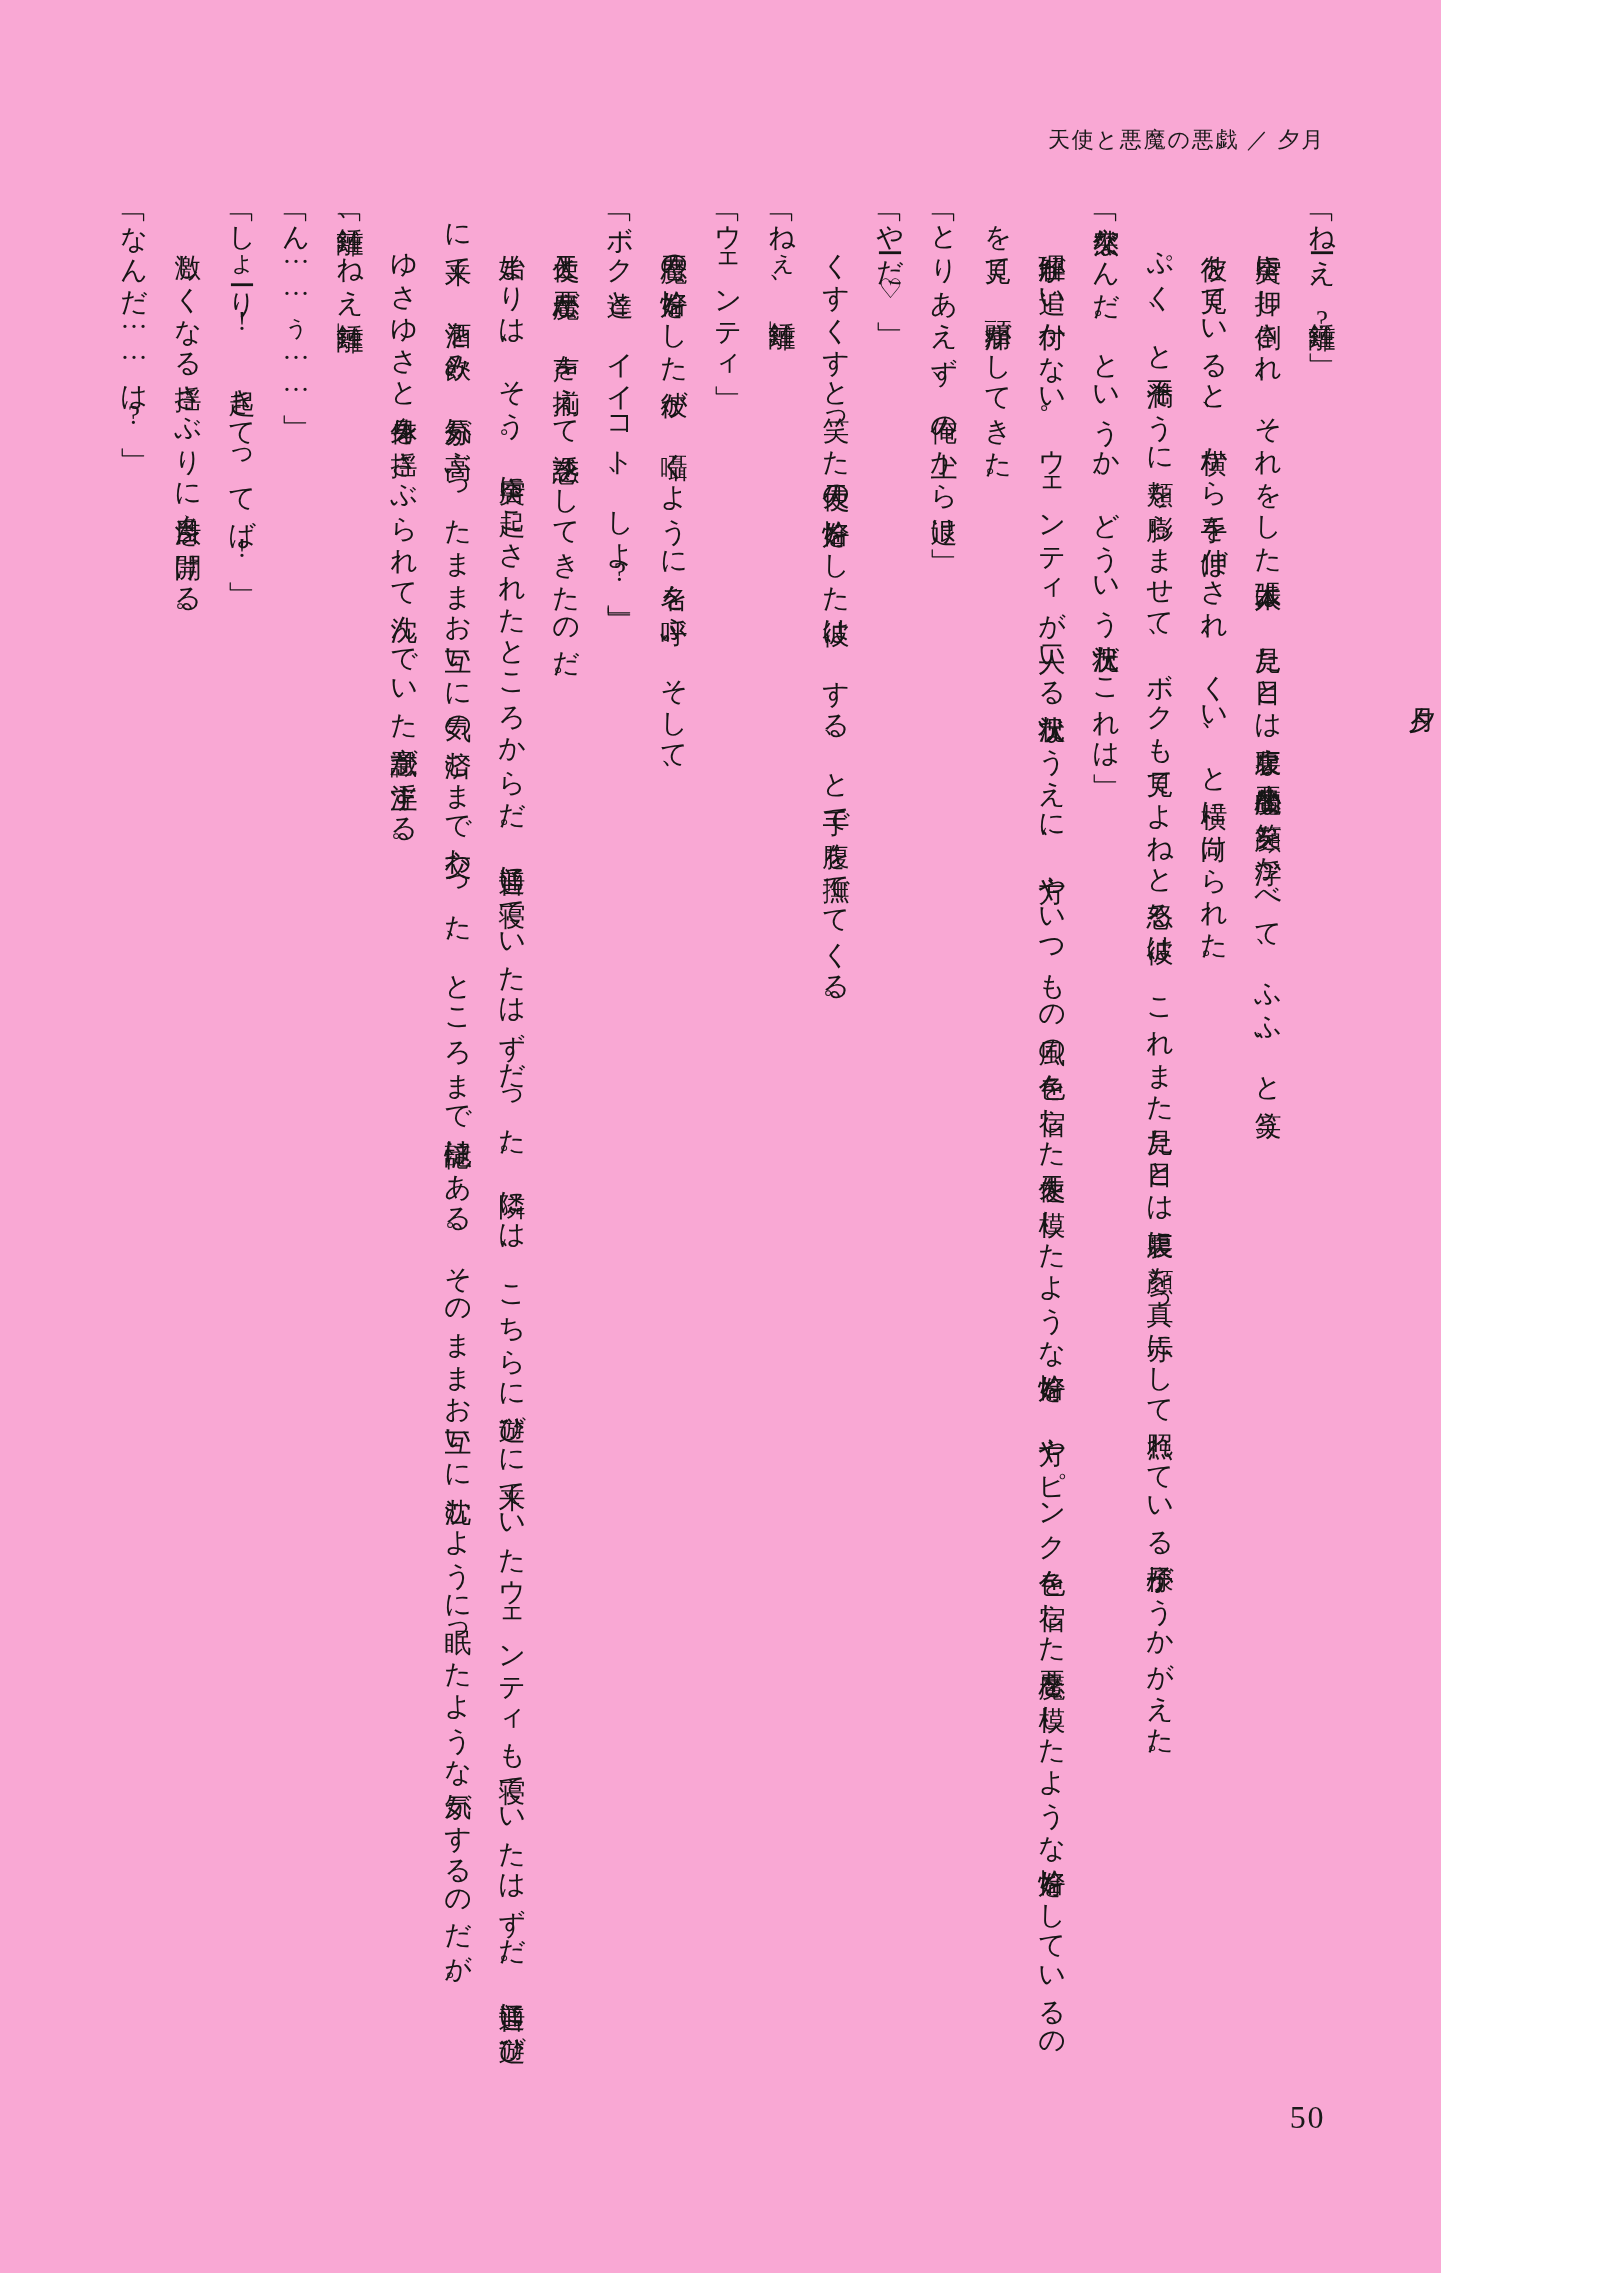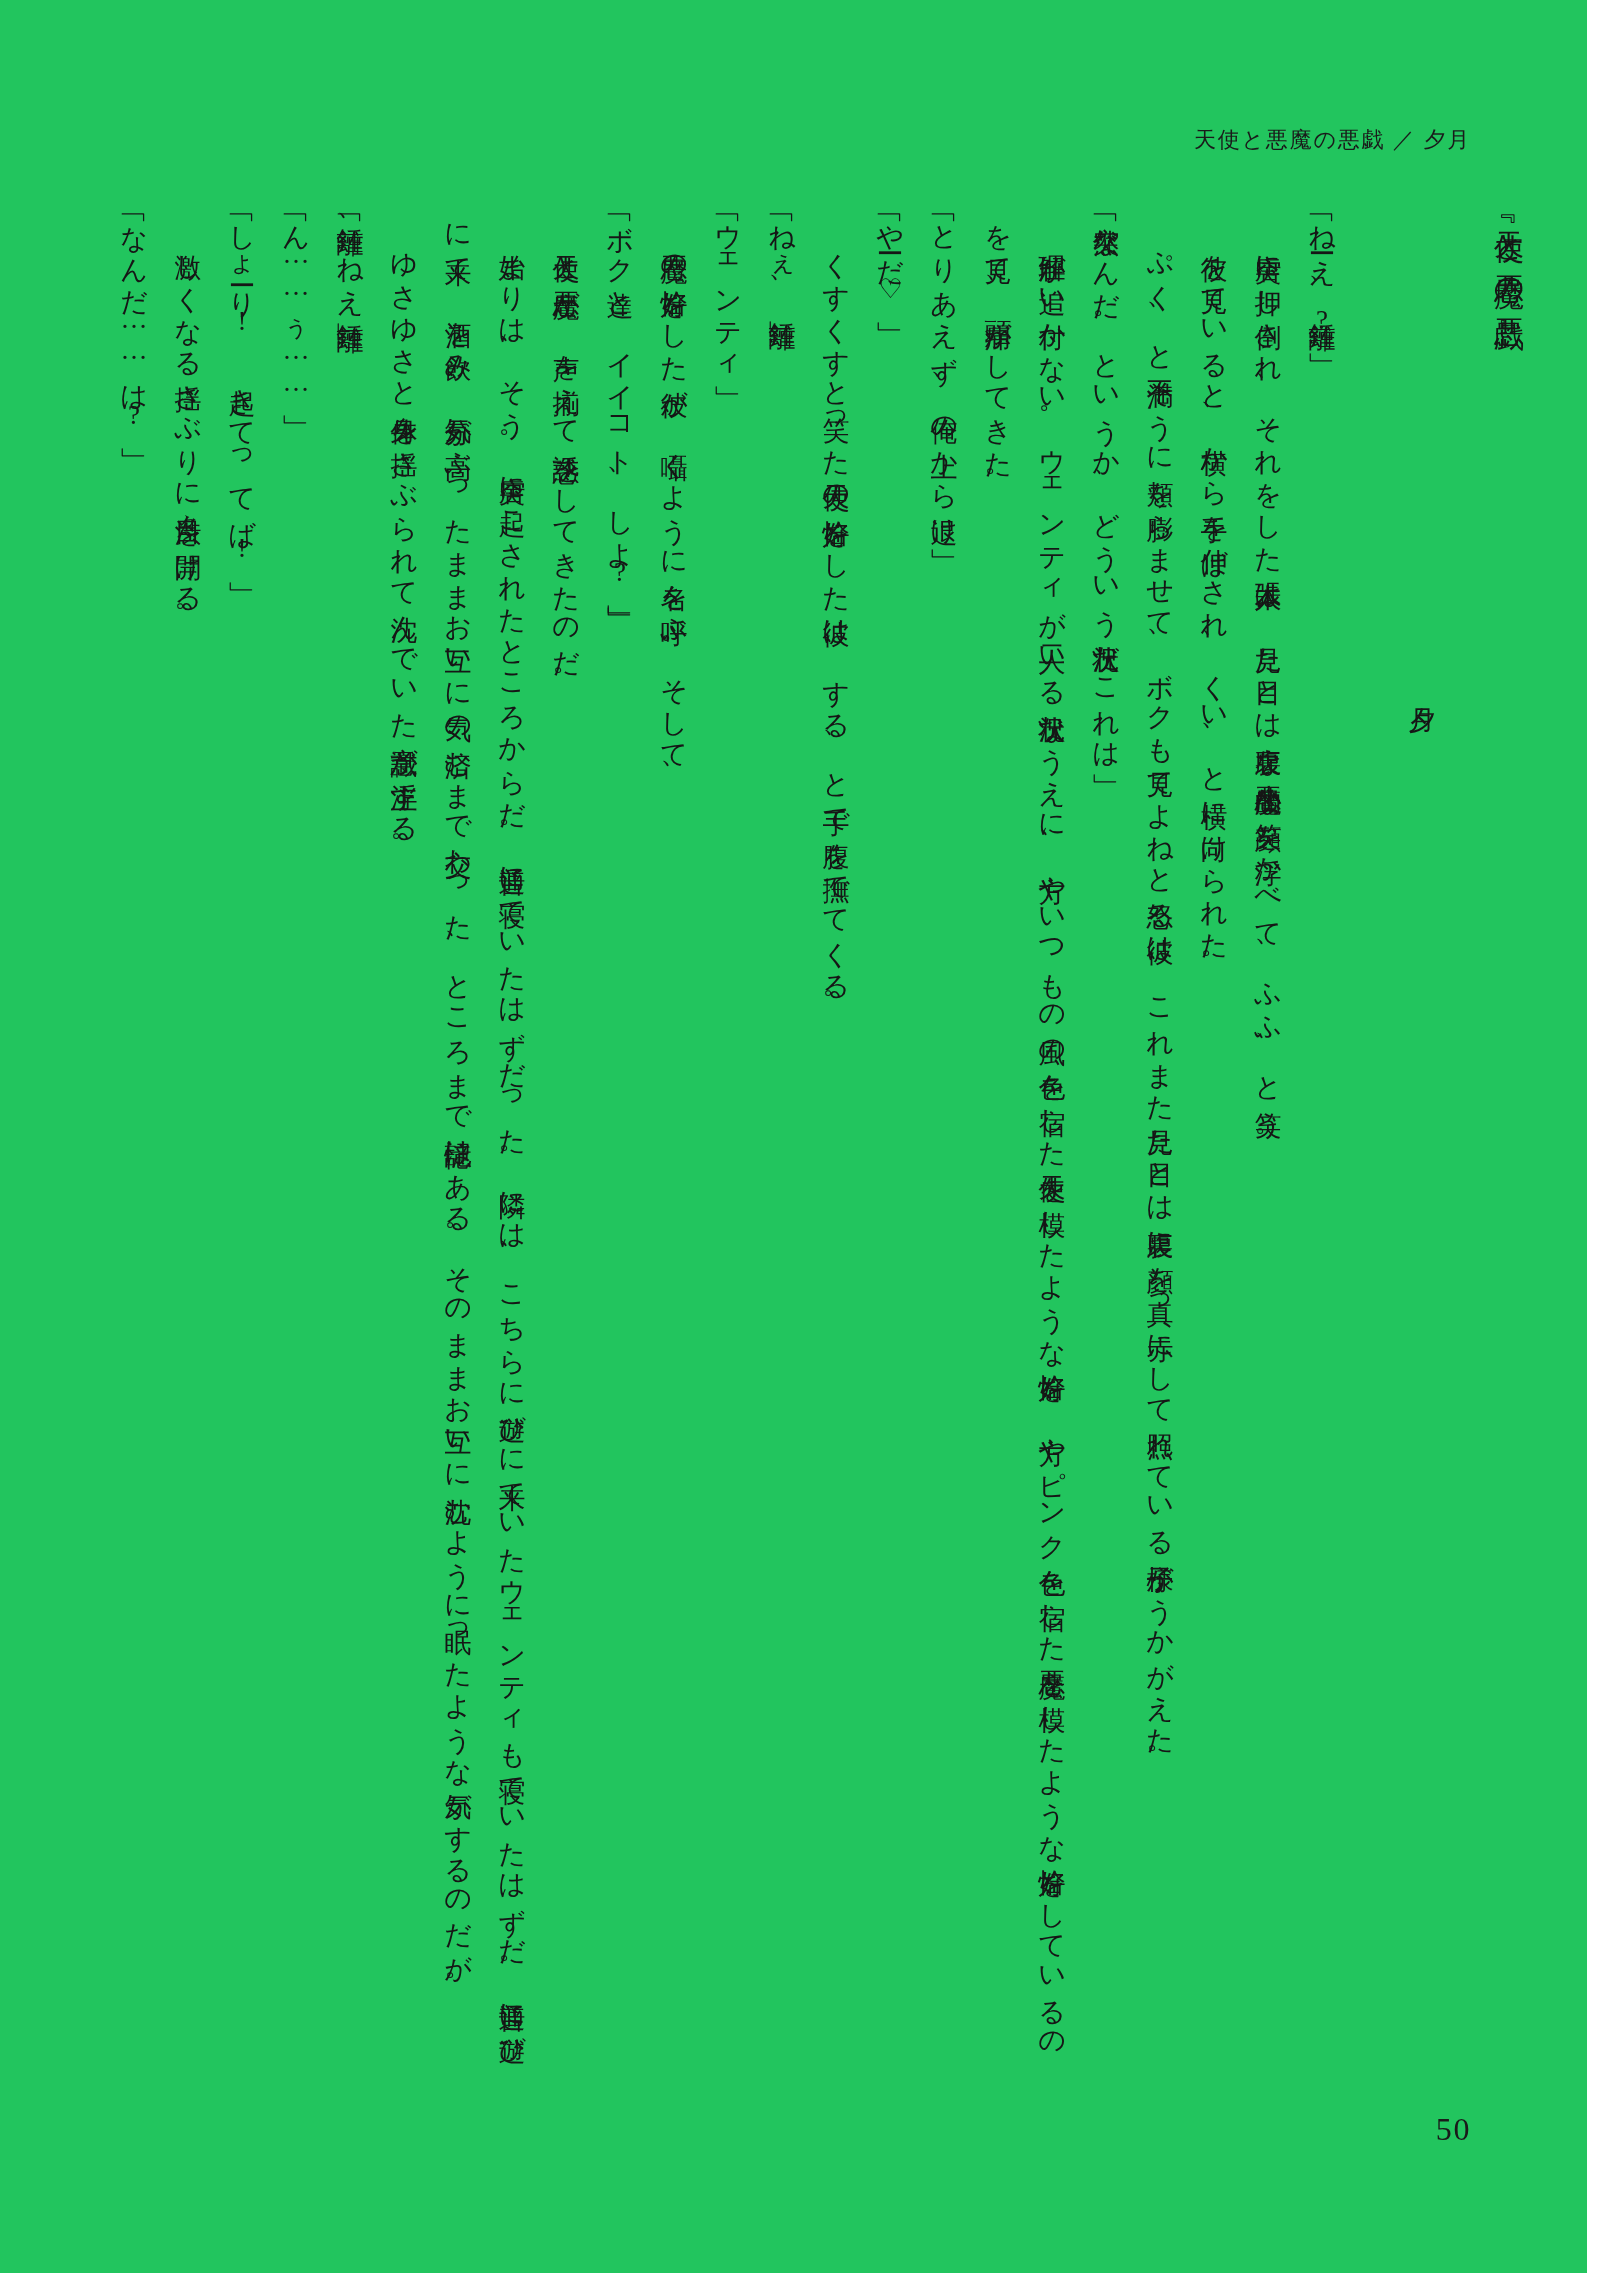--- a/index.html
+++ b/index.html
@@ -6,42 +6,42 @@
     margin: 0;
     padding: 0;
     background: #ffffff;
   }
   body {
     font-family: "Liberation Serif", "DejaVu Serif", serif;
     color: #121212;
   }
   .page {
     position: relative;
-    width: 1587px;
+    width: 1441px;
     height: 2273px;
-    background: #22c55e;
+    background: #f9a8d4;
     overflow: hidden;
     box-sizing: border-box;
   }
 
   
   .running-header {
     position: absolute;
     top: 125px;
     right: 116px;
     font-size: 22px;
     letter-spacing: 0.08em;
     color: #1a1a1a;
     white-space: nowrap;
   }
 
   
   .folio {
     position: absolute;
-    bottom: 125px;
+    bottom: 137px;
     right: 116px;
     font-size: 32px;
     letter-spacing: 0.05em;
     color: #1a1a1a;
     text-align: right;
   }
 
   
   .body-area {
     position: absolute;

